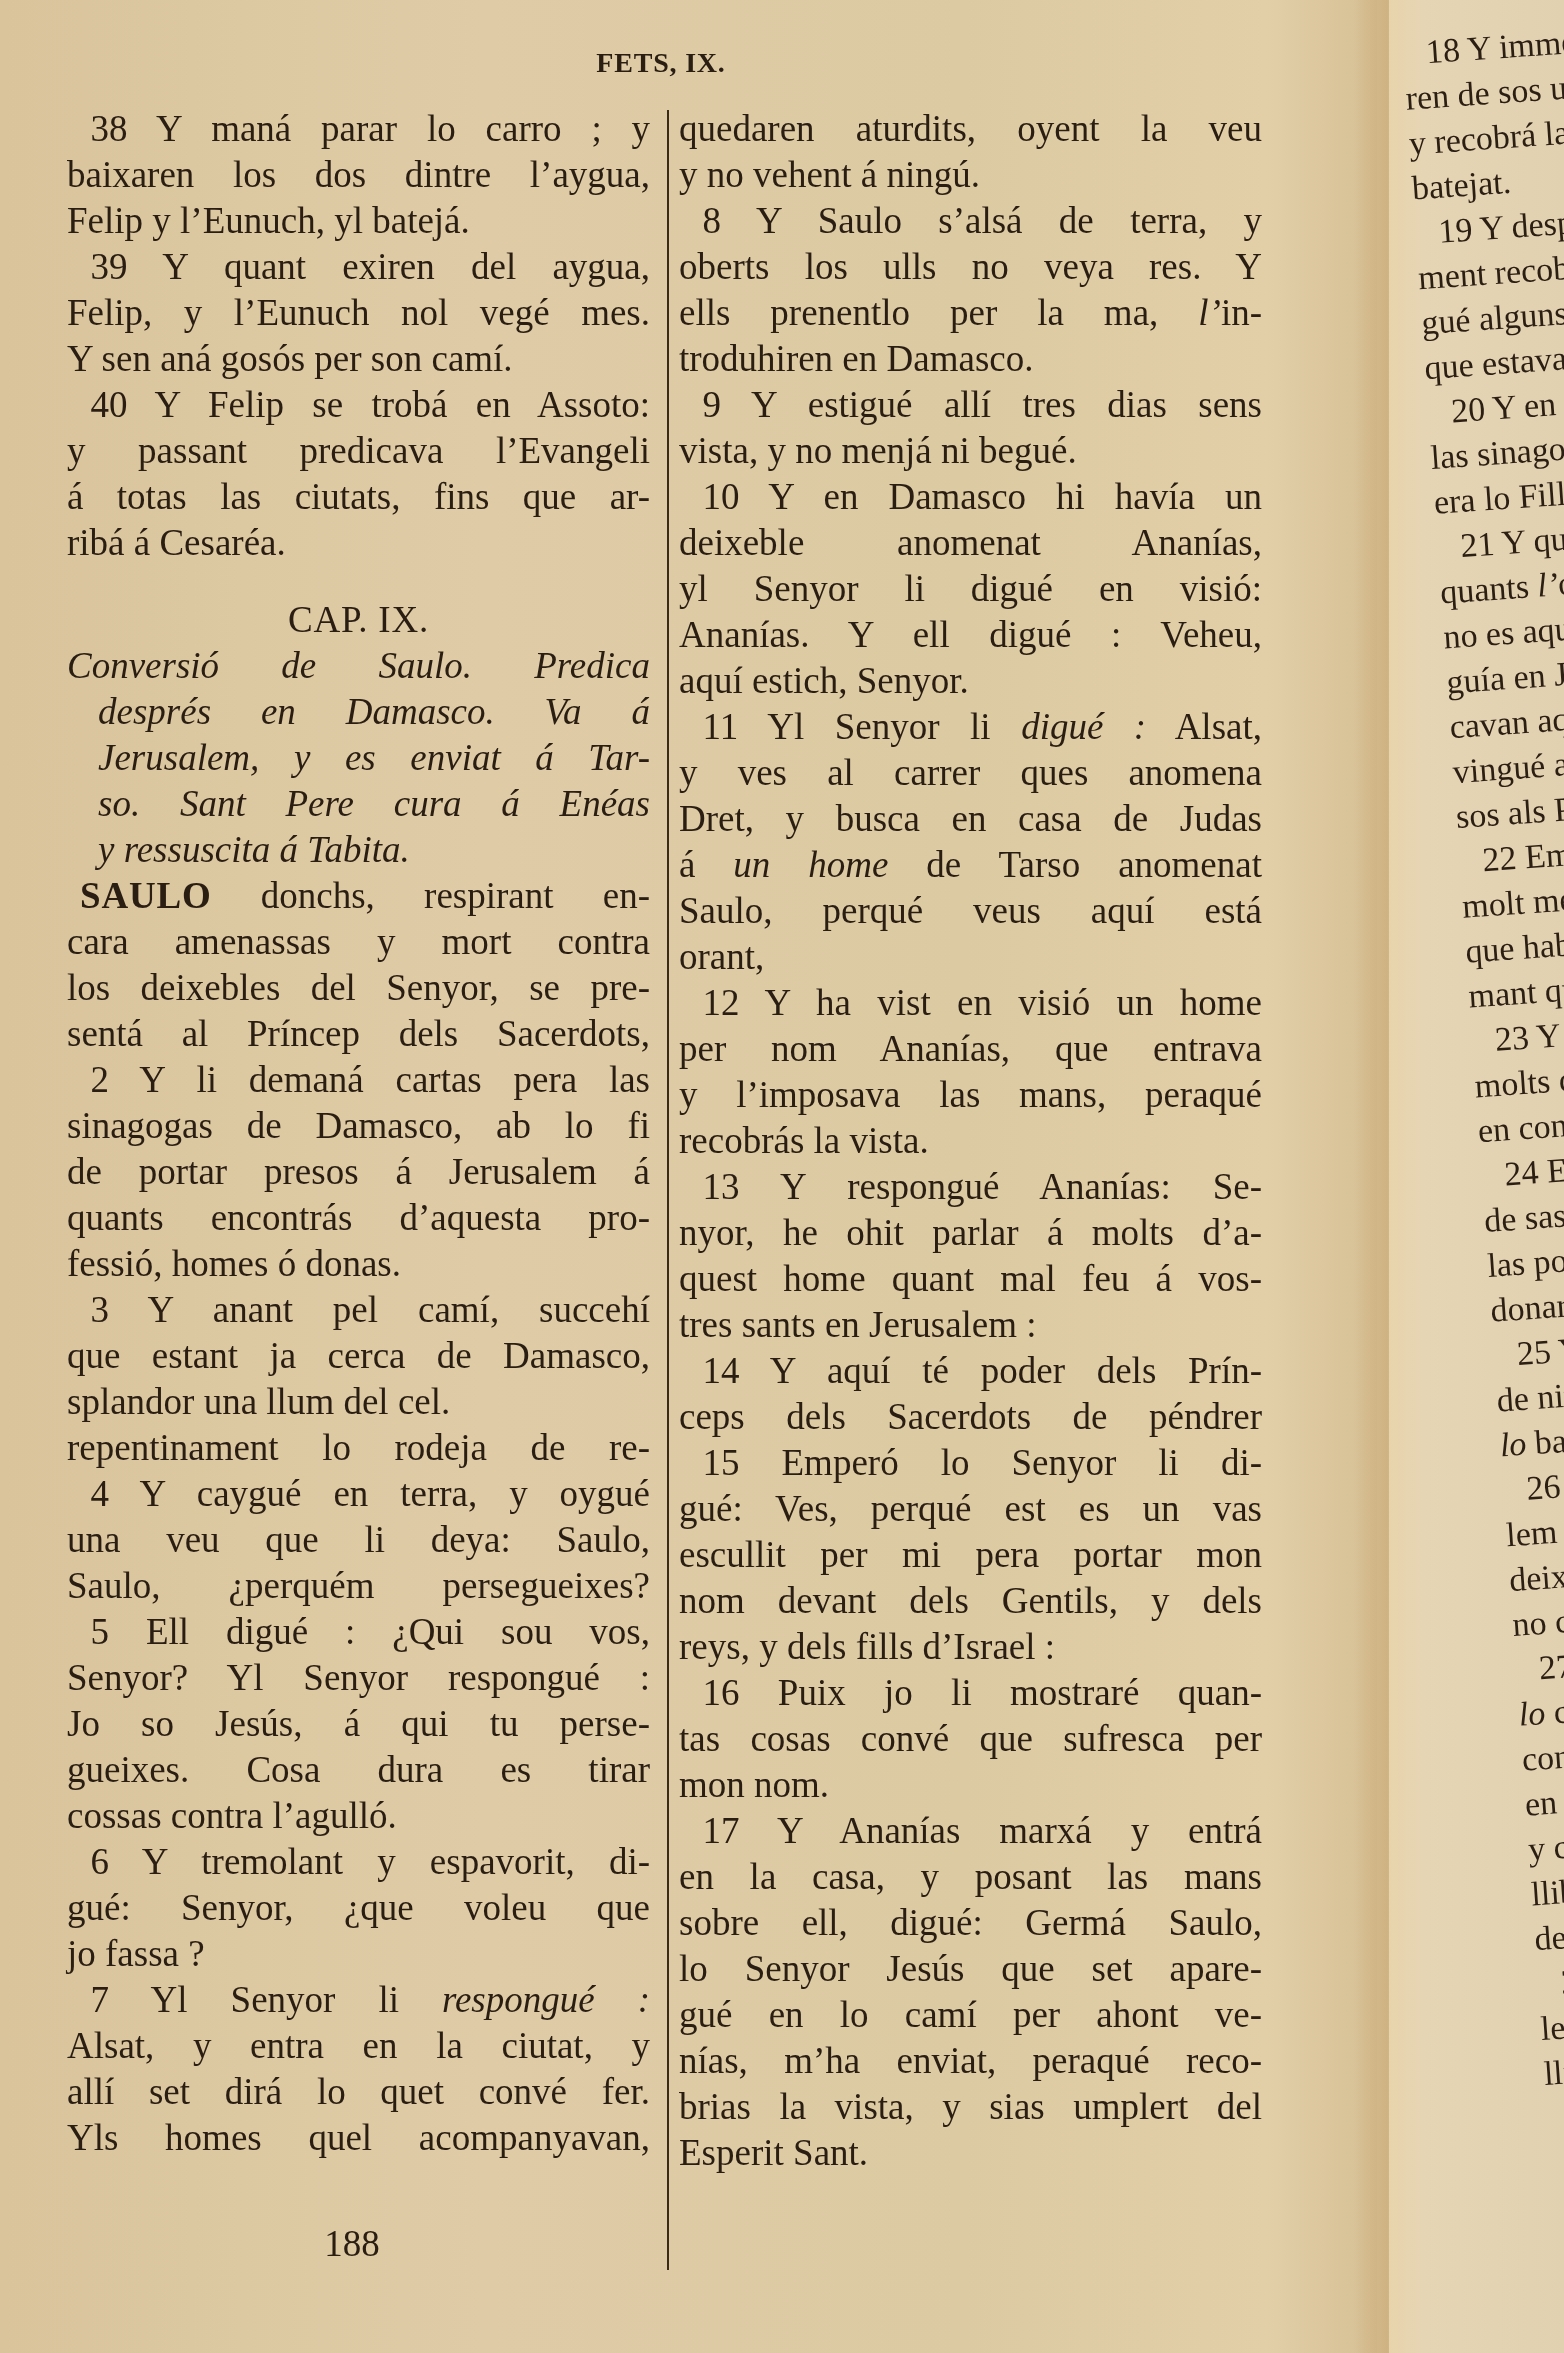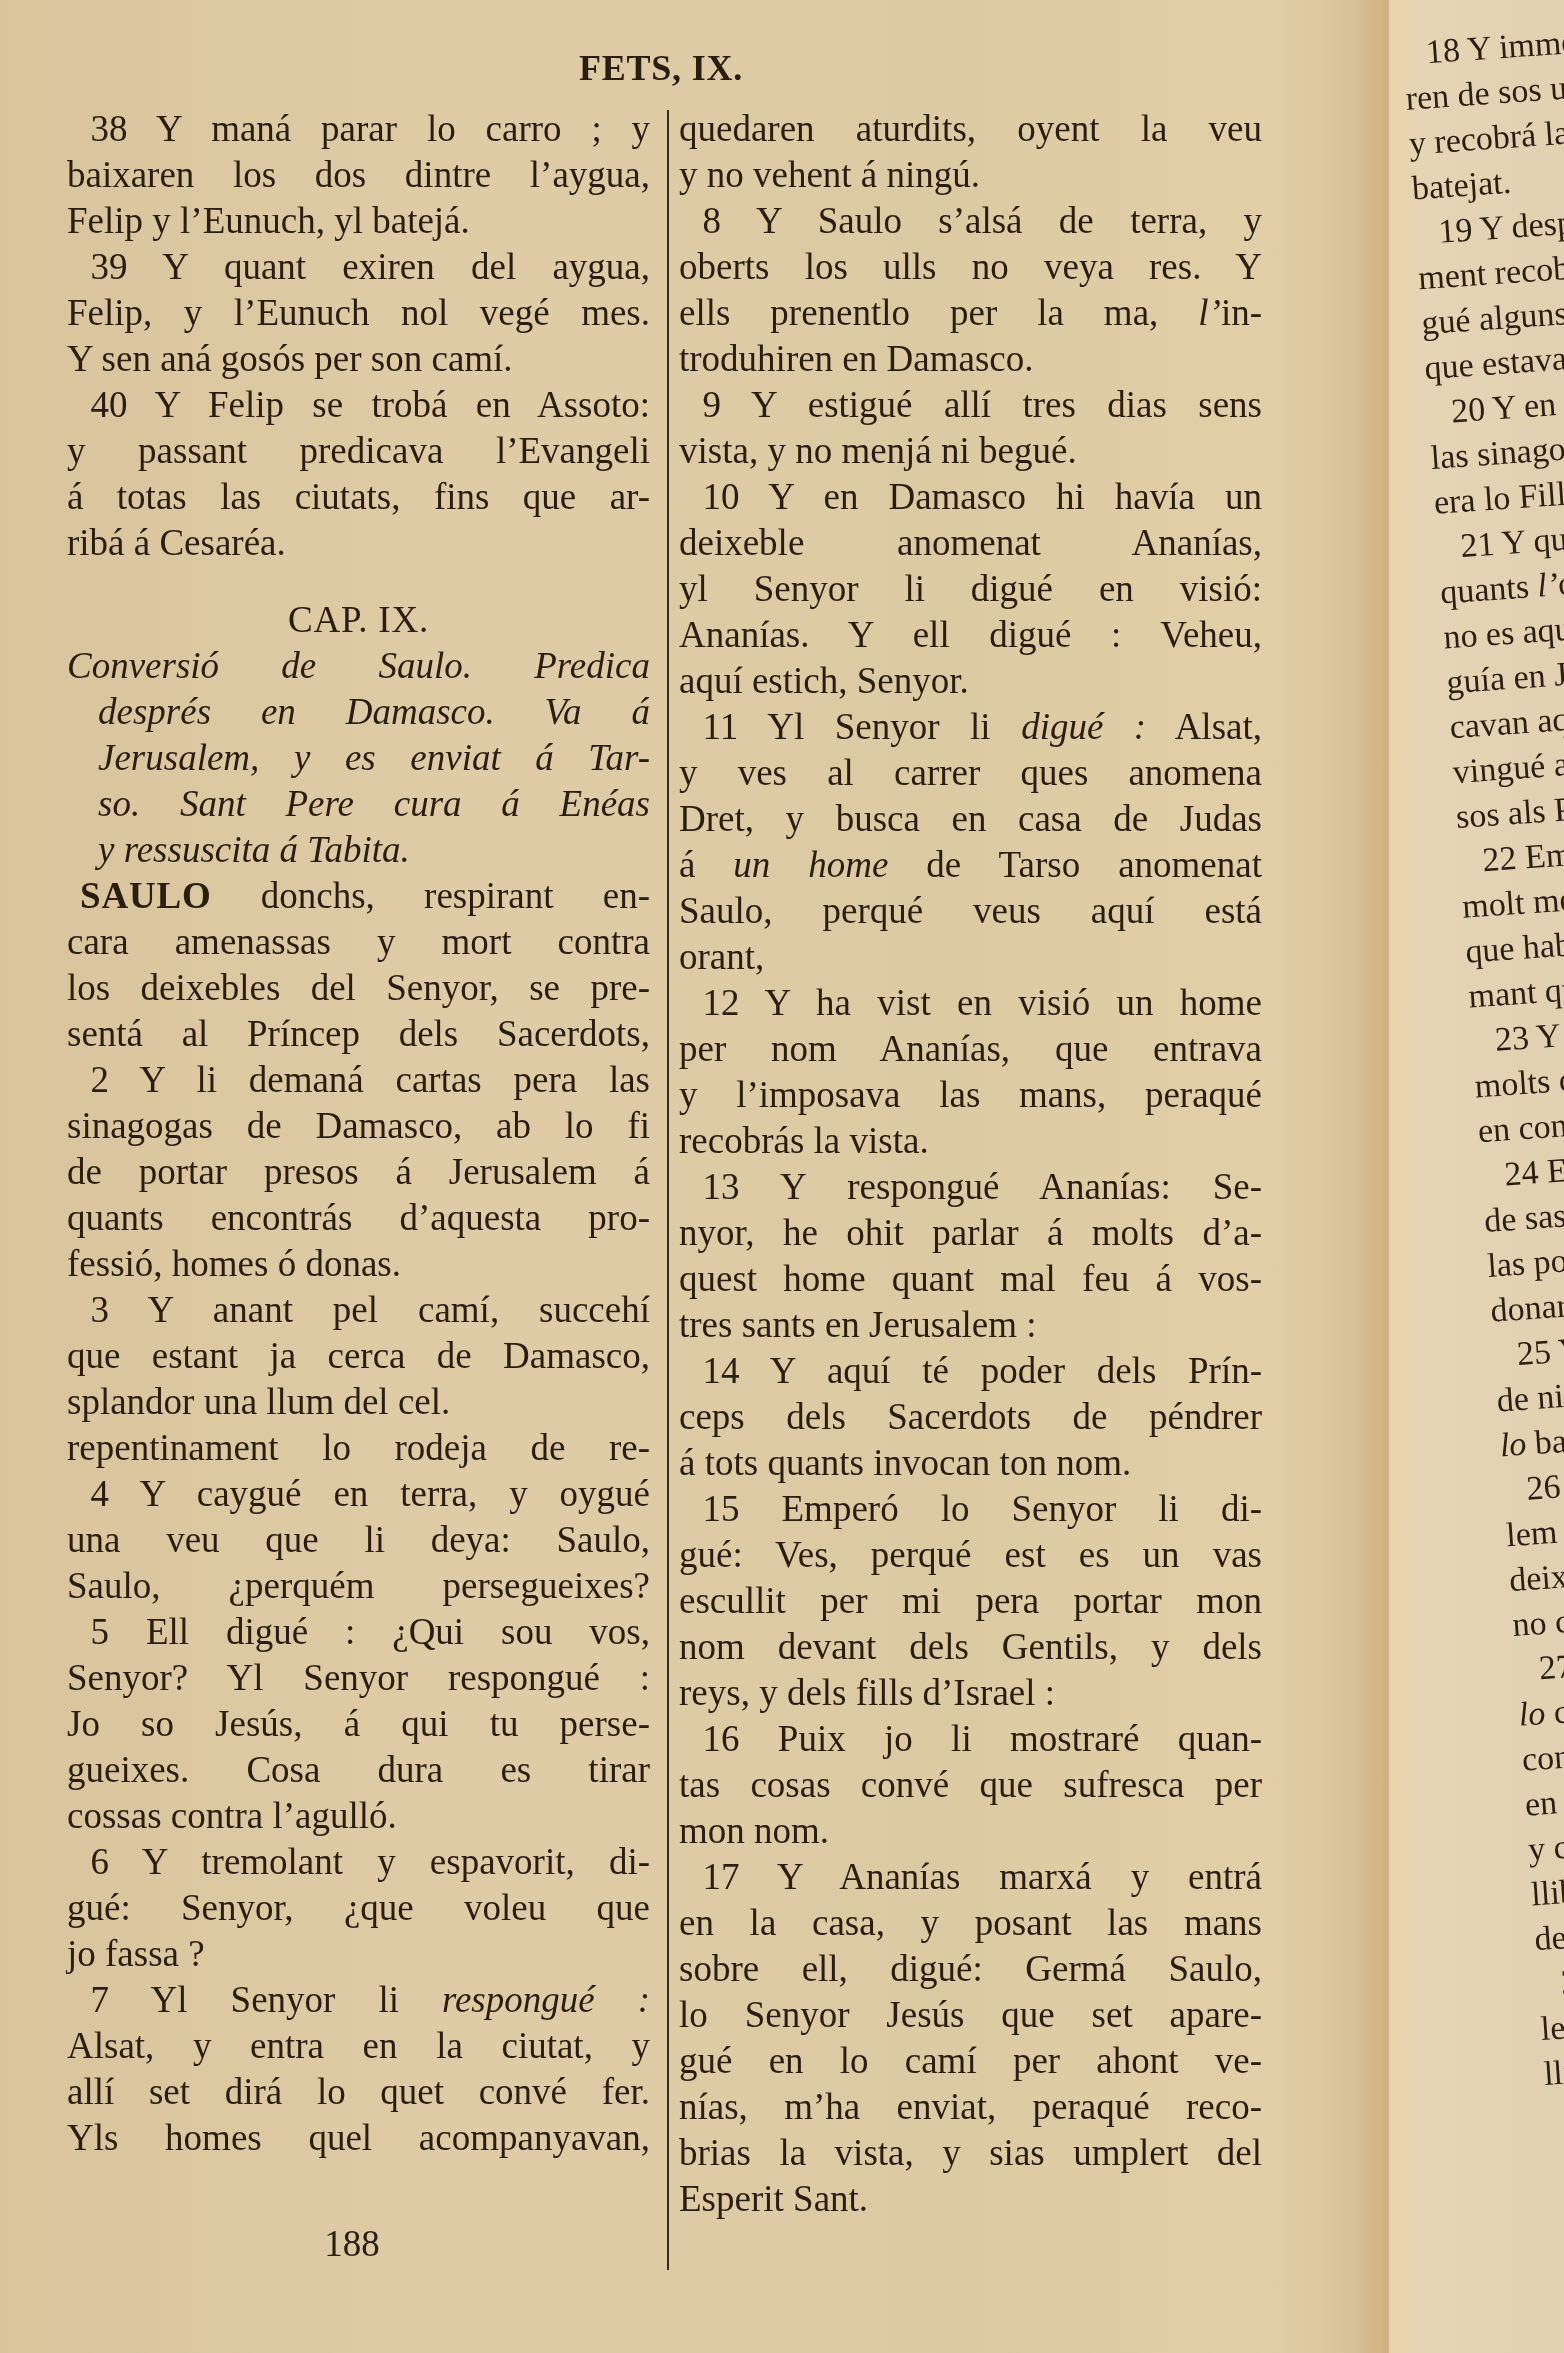--- a/index.html
+++ b/index.html
@@ -17,21 +17,21 @@
     position: absolute; left: 1354px; top: 0; width: 55px; height: 2354px;
     background: linear-gradient(90deg, rgba(190,160,110,0) 0%, rgba(200,165,110,0.55) 60%, rgba(235,215,175,0.9) 100%);
   }
   .page-right {
     position: absolute; left: 1389px; top: 0; width: 176px; height: 2354px;
     background: linear-gradient(90deg, #e8d4ac 0%, #e6d5b4 20%, #e2d1b1 100%);
     overflow: hidden;
   }
   .running-head {
     position: absolute; top: 47px; left: 0; width: 1322px; text-align: center;
-    font-family: "Liberation Serif", serif; font-weight: bold; font-size: 36px; letter-spacing: 0.8px;
+    font-family: "Liberation Serif", serif; font-weight: bold; font-size: 28px; letter-spacing: 0.8px;
   }
   .col {
     position: absolute; top: 106px;
     font-family: "Liberation Serif", serif; font-size: 37px; line-height: 46px;
     text-align: justify;
   }
   .col-left { left: 67px; width: 583px; }
   .col-right { left: 679px; width: 583px; }
   .divider {
     position: absolute; left: 667px; top: 110px; width: 1.6px; height: 2160px; background: #3a2a1a;
@@ -147,21 +147,20 @@
       <span class="line indent"><span>12 Y ha vist en visió un home</span></span>
       <span class="line"><span>per nom Ananías,  que  entrava</span></span>
       <span class="line"><span>y l’imposava las mans, peraqué</span></span>
       <span class="line last"><span>recobrás la vista.</span></span>
       <span class="line indent"><span>13  Y respongué Ananías: Se-</span></span>
       <span class="line"><span>nyor, he ohit parlar á molts d’a-</span></span>
       <span class="line"><span>quest home quant mal feu á vos-</span></span>
       <span class="line last"><span>tres sants en Jerusalem :</span></span>
       <span class="line indent"><span>14  Y aquí té poder dels Prín-</span></span>
       <span class="line"><span>ceps dels Sacerdots de péndrer</span></span>
-      <span class="line last"><span>á tots quants invocan ton nom.</span></span>
       <span class="line indent"><span>15  Emperó lo  Senyor  li  di-</span></span>
       <span class="line"><span>gué:  Ves, perqué est es un vas</span></span>
       <span class="line"><span>escullit per mi pera portar mon</span></span>
       <span class="line"><span>nom devant dels Gentils,  y dels</span></span>
       <span class="line last"><span>reys, y dels fills d’Israel :</span></span>
       <span class="line indent"><span>16  Puix jo li mostraré quan-</span></span>
       <span class="line"><span>tas cosas convé que sufresca per</span></span>
       <span class="line last"><span>mon nom.</span></span>
       <span class="line indent"><span>17  Y Ananías  marxá  y entrá</span></span>
       <span class="line"><span>en la  casa,  y posant  las  mans</span></span>

